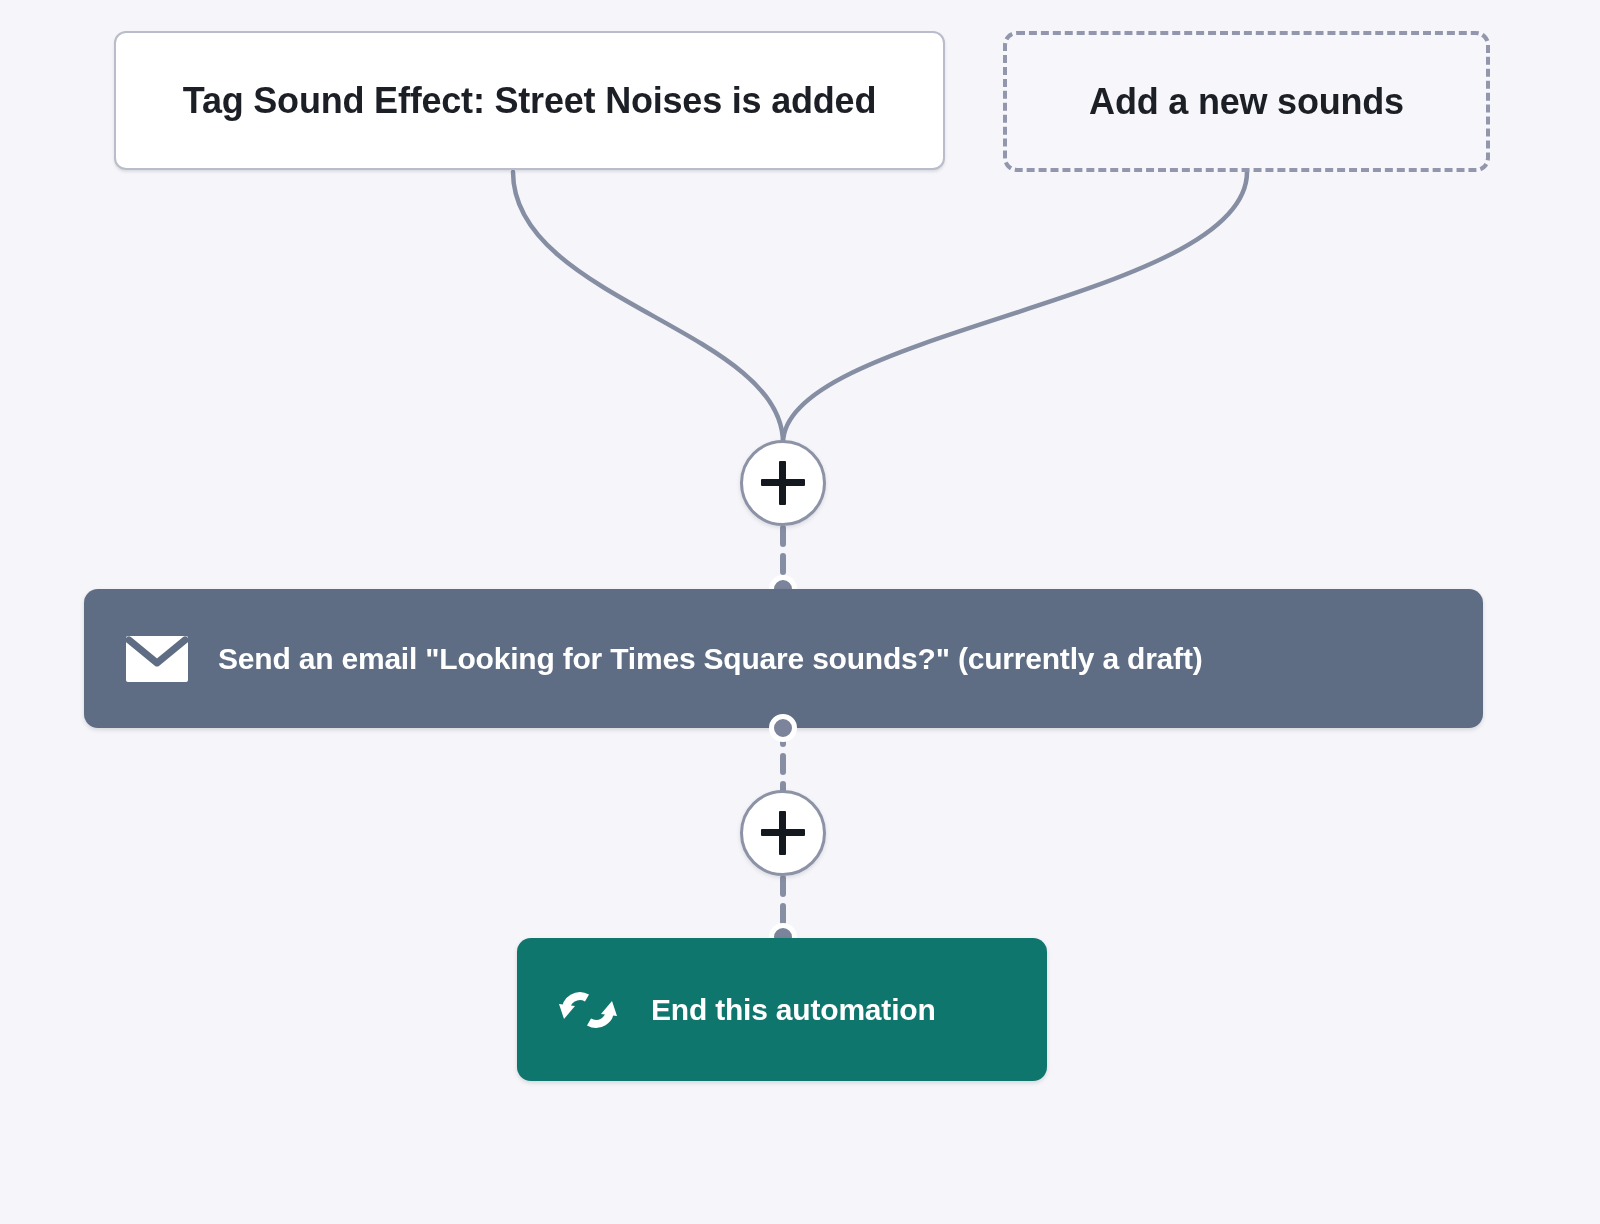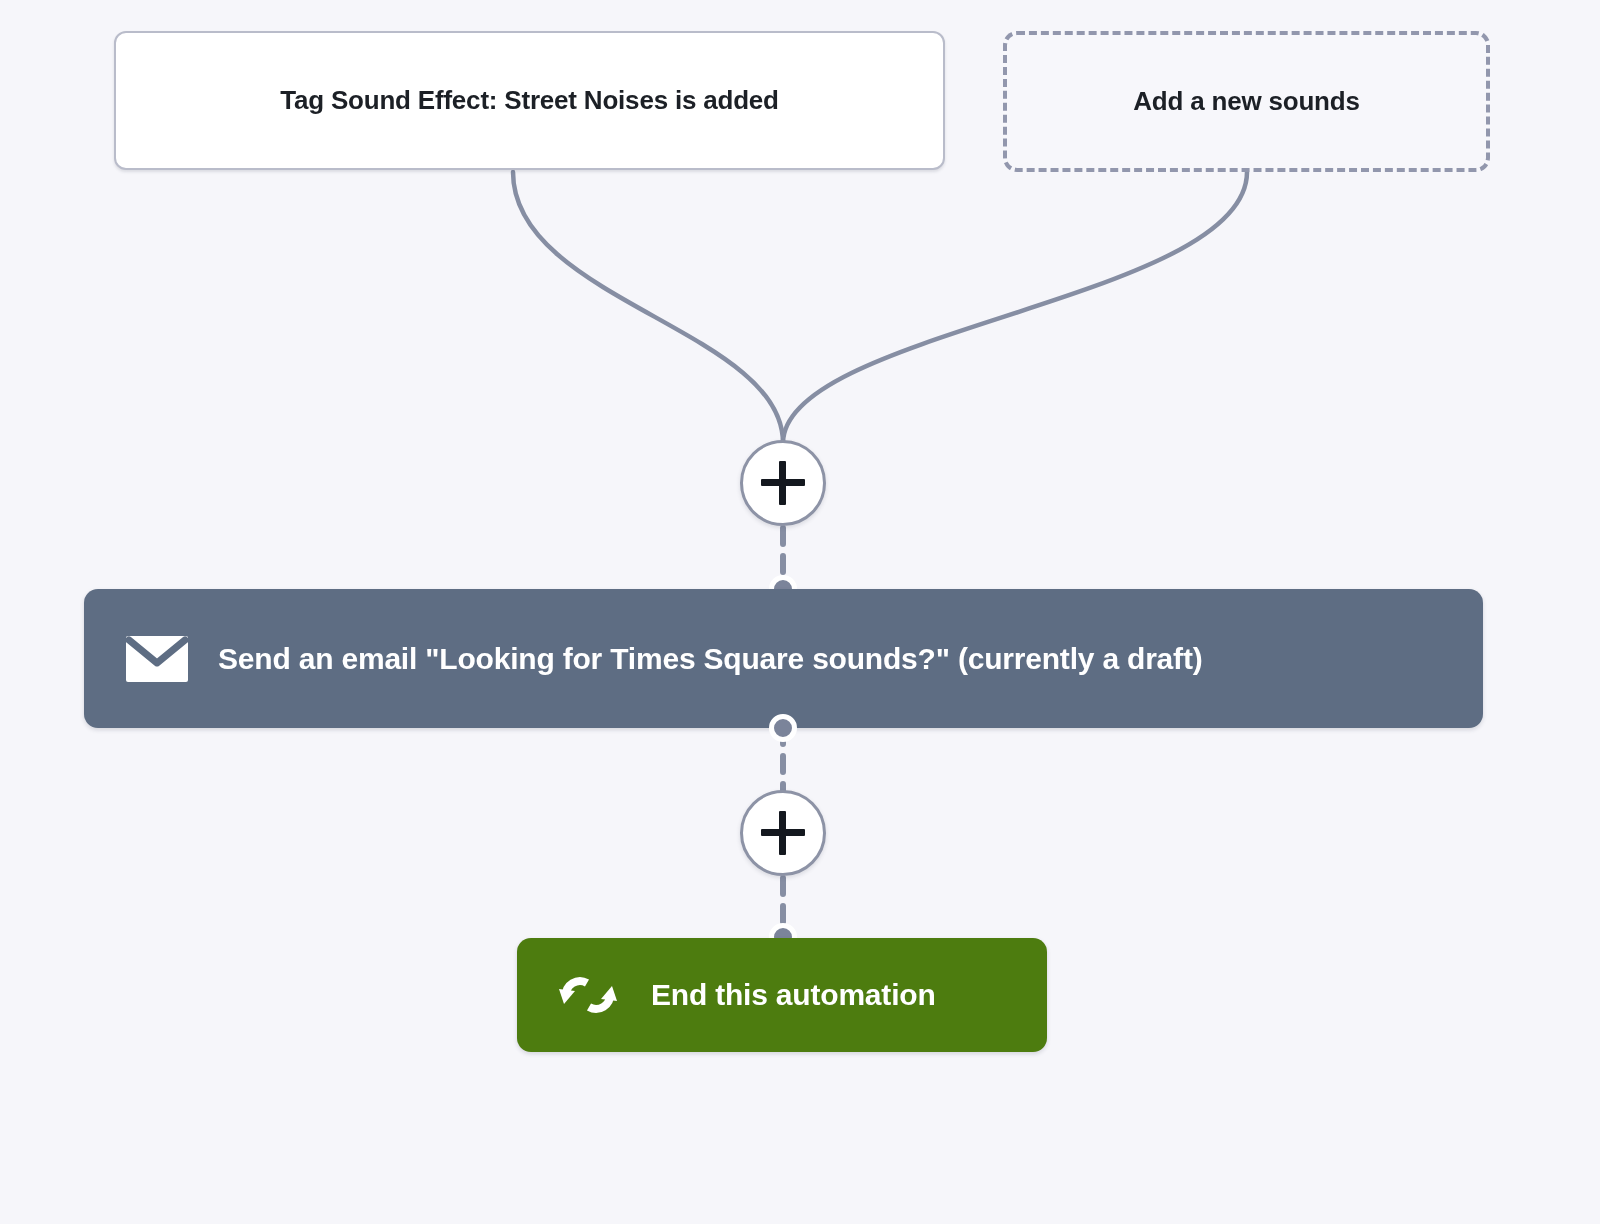--- a/index.html
+++ b/index.html
@@ -37,21 +37,21 @@
     box-sizing: border-box;
     display: flex;
     align-items: center;
     justify-content: center;
     background: #ffffff;
     border: 2px solid #b9bcca;
     border-radius: 12px;
     box-shadow: 0 2px 3px rgba(60, 66, 87, 0.14);
   }
   .trigger-card .card-label {
-    font-size: 26px;
+    font-size: 36px;
     font-weight: bold;
     color: #1c2026;
     letter-spacing: -0.2px;
     white-space: nowrap;
   }
 
   #trigger-existing {
     left: 114px;
     top: 31px;
     width: 831px;
@@ -156,23 +156,23 @@
     letter-spacing: -0.2px;
     white-space: nowrap;
   }
 
   
   #action-end {
     position: absolute;
     left: 517px;
     top: 938px;
     width: 530px;
-    height: 114px;
-    box-sizing: border-box;
-    background: #4d7c0f;
+    height: 143px;
+    box-sizing: border-box;
+    background: #0f766e;
     border-radius: 14px;
     box-shadow: 0 2px 4px rgba(60, 66, 87, 0.18);
     display: flex;
     align-items: center;
     padding-left: 40px;
   }
   .cycle-icon {
     width: 62px;
     height: 52px;
     flex: 0 0 auto;

